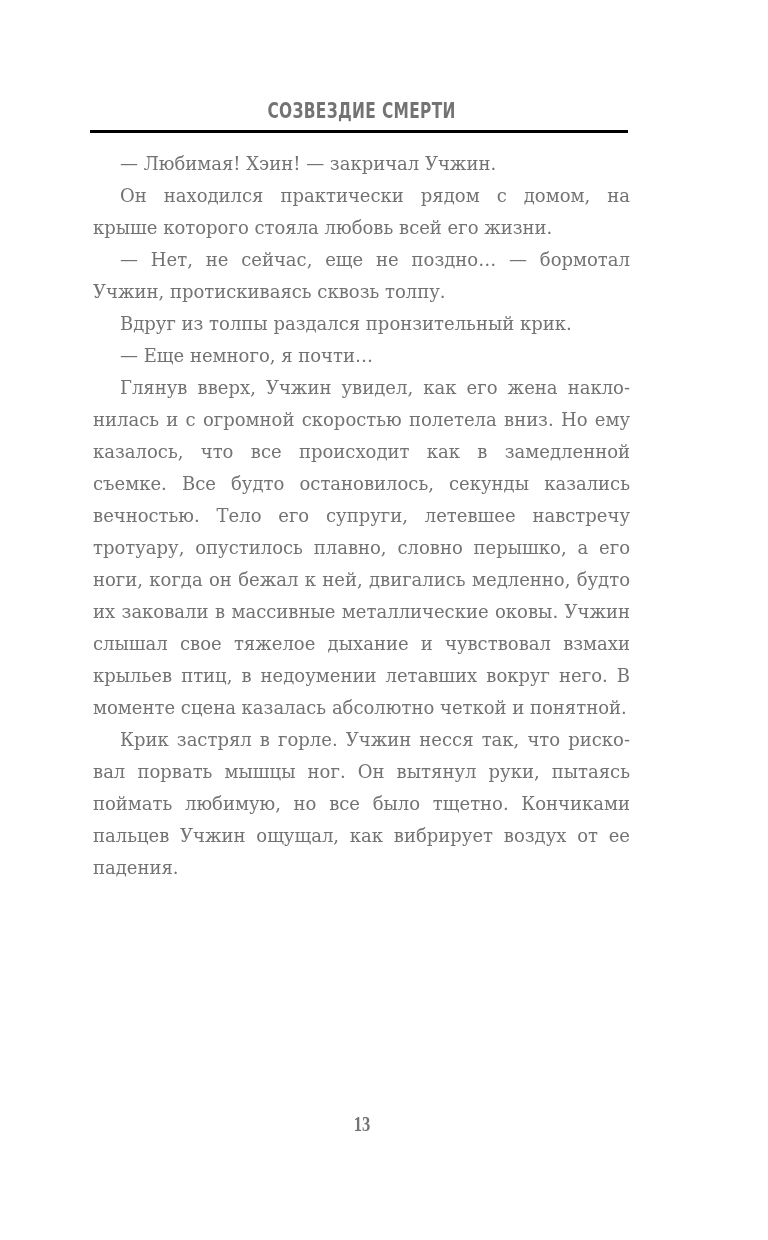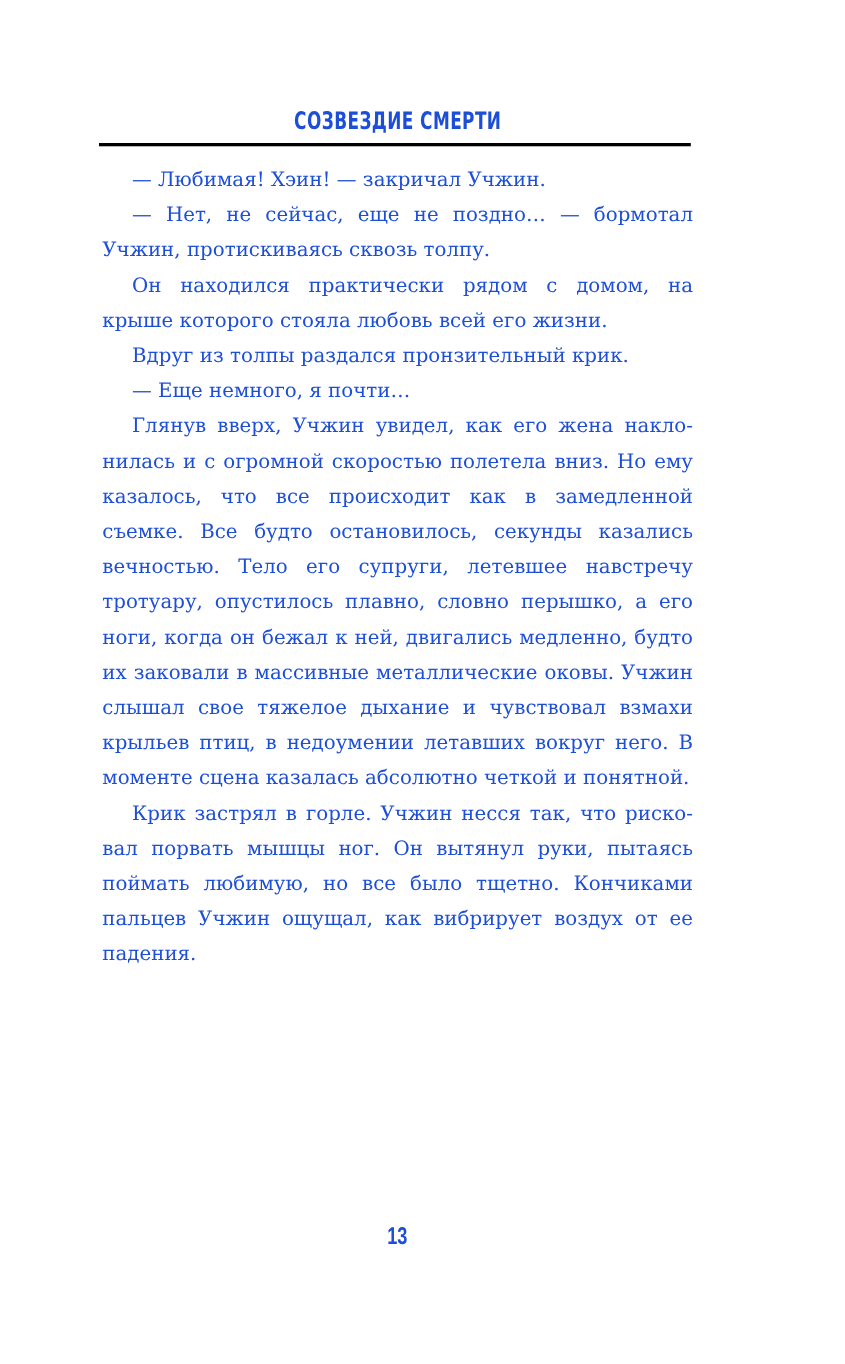--- a/index.html
+++ b/index.html
@@ -5,21 +5,21 @@
   html, body {
     margin: 0;
     padding: 0;
     background: #ffffff;
   }
   .page {
     position: relative;
     width: 768px;
     height: 1240px;
     background: #ffffff;
-    color: #1d4ed8;
+    color: #737373;
     overflow: hidden;
   }
   .running-head {
     position: absolute;
     top: 100px;
     left: 93px;
     width: 537px;
     text-align: center;
     font-family: "DejaVu Sans", "Liberation Sans", sans-serif;
     font-weight: bold;
@@ -56,21 +56,21 @@
     margin: 0;
     padding: 0;
     text-indent: 27px;
   }
   .page-number {
     position: absolute;
     top: 1112px;
     left: 93px;
     width: 537px;
     text-align: center;
-    font-family: Liberation Sans, sans-serif;
+    font-family: Liberation Serif, serif;
     font-weight: bold;
     font-size: 22px;
     line-height: 24px;
   }
   .page-number .condensed {
     display: inline-block;
     transform: scaleX(0.75);
     transform-origin: center;
   }
 </style>
@@ -80,22 +80,22 @@
 <div class="page">
 
   <div class="running-head">
     <span class="condensed">СОЗВЕЗДИЕ СМЕРТИ</span>
   </div>
 
   <div class="head-rule"></div>
 
   <div class="body-text">
       <p class="para">— Любимая! Хэин! — закричал Учжин.</p>
+      <p class="para">Он находился практически рядом с домом, на крыше которого стояла любовь всей его жизни.</p>
       <p class="para">— Нет, не сейчас, еще не поздно… — бормотал Учжин, протискиваясь сквозь толпу.</p>
-      <p class="para">Он находился практически рядом с домом, на крыше которого стояла любовь всей его жизни.</p>
       <p class="para">Вдруг из толпы раздался пронзительный крик.</p>
       <p class="para">— Еще немного, я почти…</p>
       <p class="para">Глянув вверх, Учжин увидел, как его жена накло­нилась и с огромной скоростью полетела вниз. Но ему казалось, что все происходит как в замедленной съемке. Все будто остановилось, секунды казались вечностью. Тело его супруги, летевшее навстречу тротуару, опустилось плавно, словно перышко, а его ноги, когда он бежал к ней, двигались мед­ленно, будто их заковали в массивные металличе­ские оковы. Учжин слышал свое тяжелое дыхание и чувствовал взмахи крыльев птиц, в недоумении летавших вокруг него. В моменте сцена казалась абсолютно четкой и понятной.</p>
       <p class="para">Крик застрял в горле. Учжин несся так, что риско­вал порвать мышцы ног. Он вытянул руки, пытаясь поймать любимую, но все было тщетно. Кончиками пальцев Учжин ощущал, как вибрирует воздух от ее падения.</p>
     </div>
 
   <div class="page-number">
     <span class="condensed">13</span>
   </div>
 

